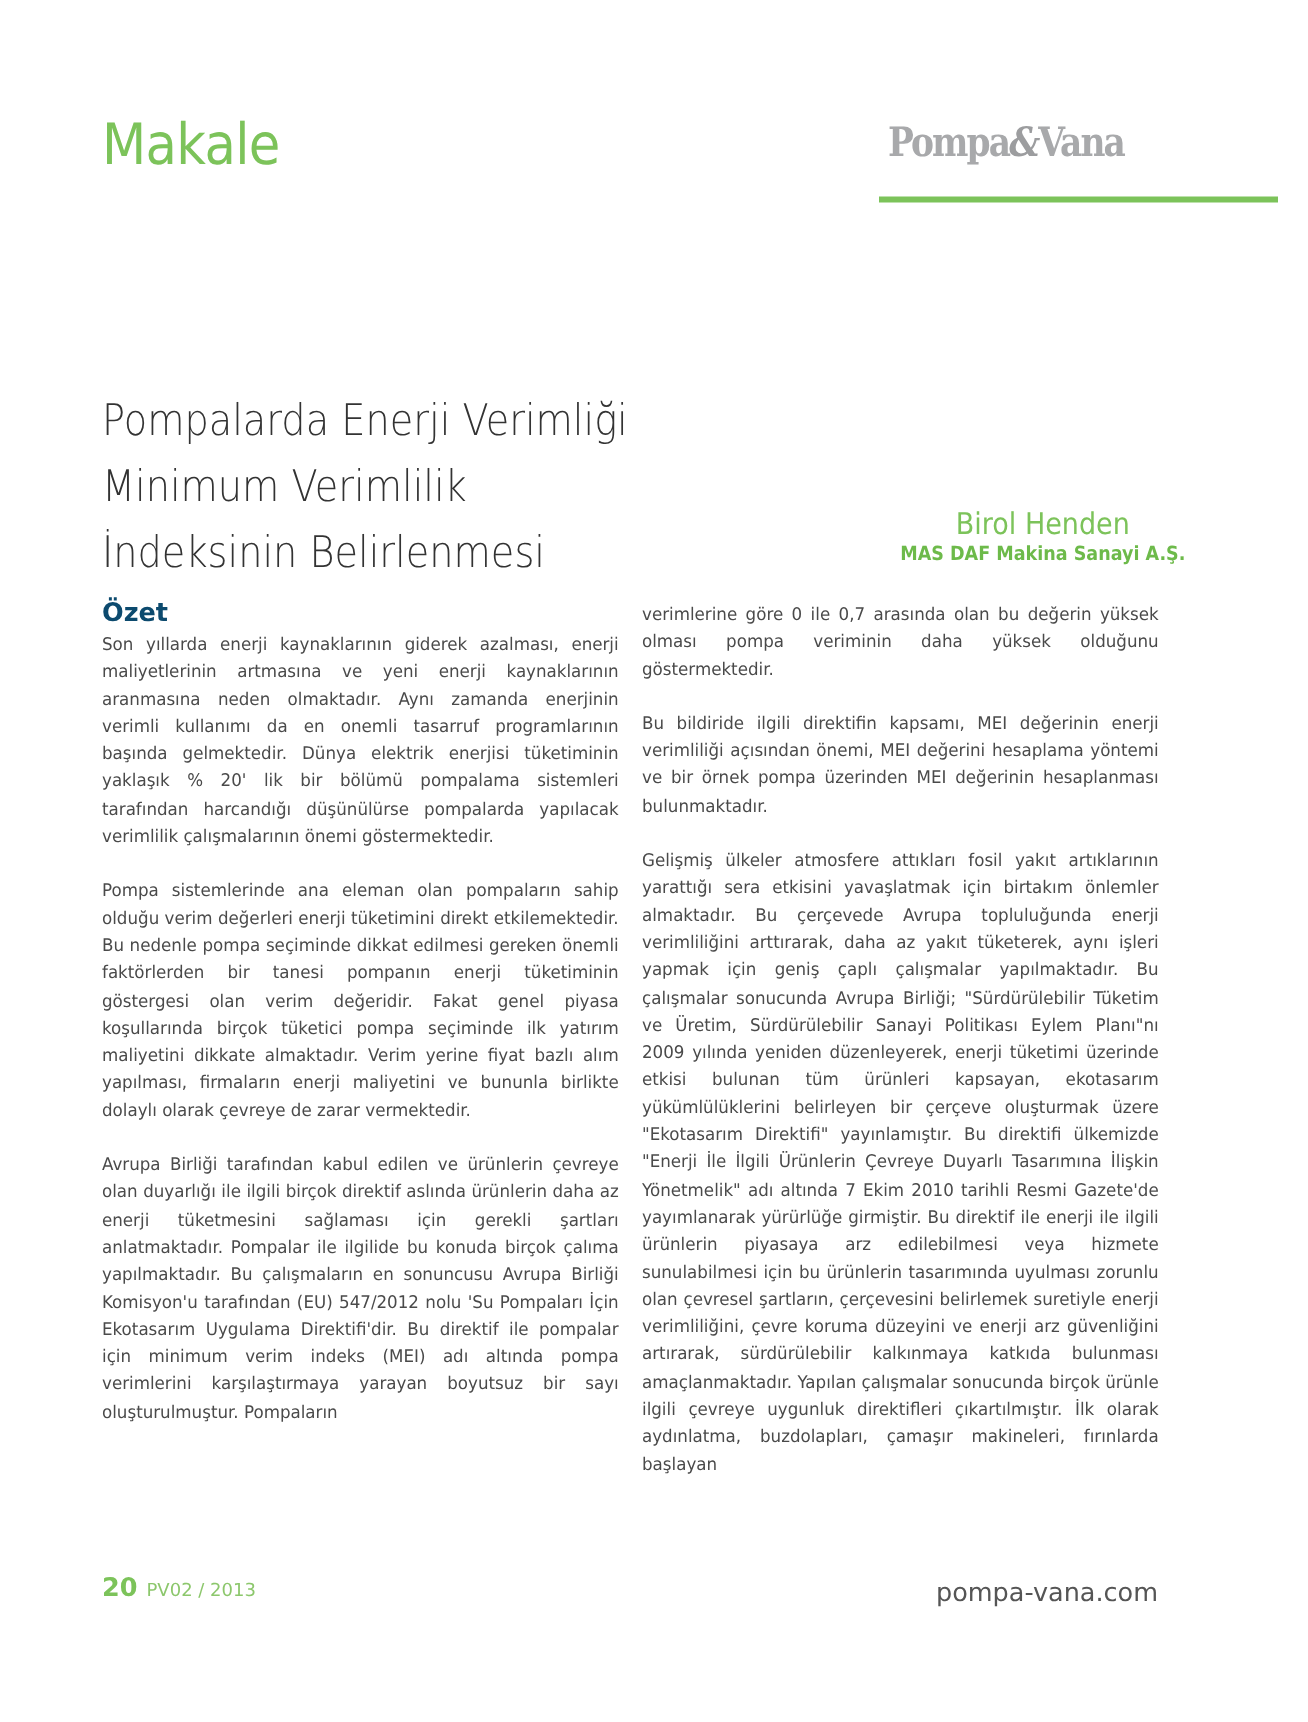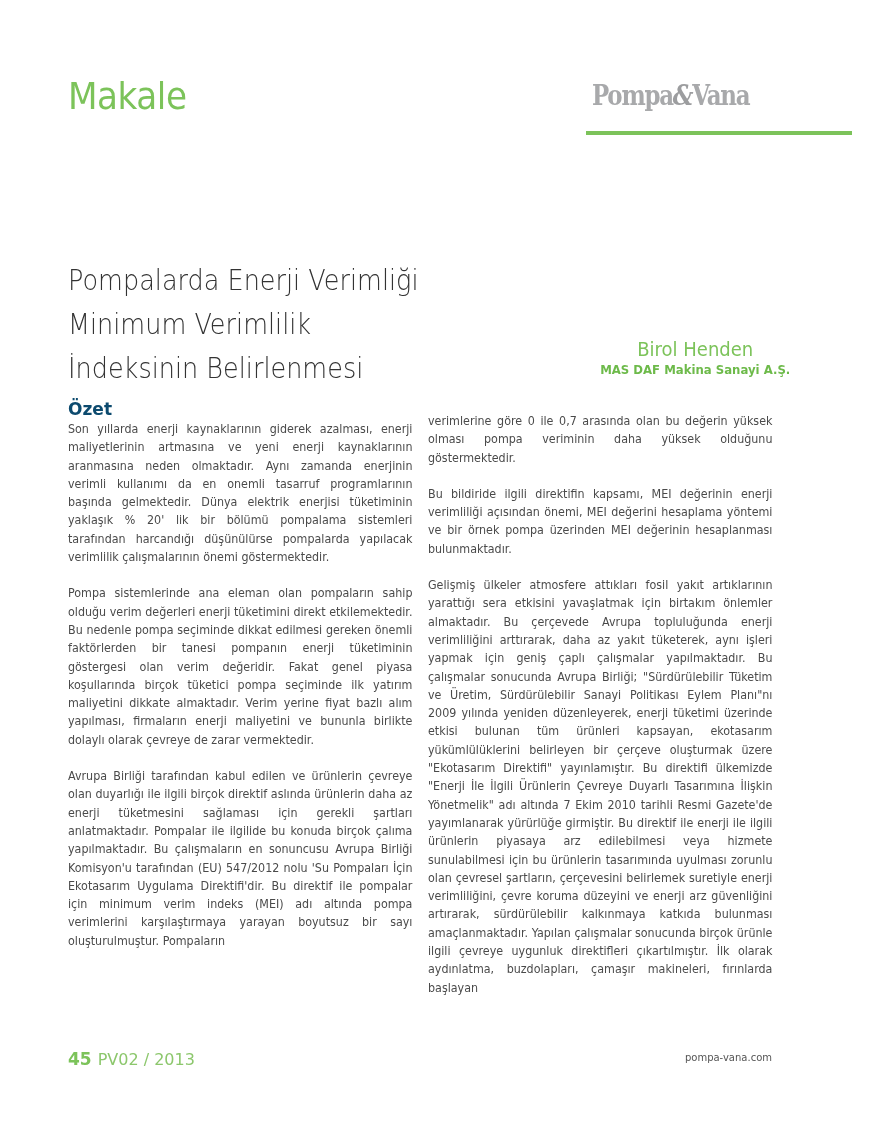--- a/index.html
+++ b/index.html
@@ -13,27 +13,27 @@
     .header-rule { position: absolute; left: 586px; top: 131px; width: 266px; height: 4px; background: #7cc35a; }
     .title { position: absolute; left: 68px; top: 258px; font-size: 29px; line-height: 44px; color: #333333;
            font-family: "DejaVu Sans", sans-serif; font-weight: 300; transform: scaleX(0.88); transform-origin: left; white-space: nowrap; }
     .title div { margin: 0; }
     .author { position: absolute; right: 82px; top: 337px; text-align: center; }
     .author-name { font-size: 20px; color: #7cc35a; line-height: 24px; transform: scaleX(0.9); transform-origin: right; }
     .author-org { font-size: 13px; font-weight: bold; color: #6dba4a; line-height: 18px; transform: scaleX(0.9); transform-origin: right; white-space: nowrap; }
     .col { position: absolute; width: 345px; font-size: 11.6px; line-height: 18.3px; color: #4a4a4a;
            text-align: justify; }
     .col-left { left: 68px; top: 398px; }
-    .col-right { left: 428px; top: 412px; }
+    .col-right { left: 428px; top: 400px; }
     .col p { margin: 0 0 18px 0; transform: scaleX(0.96); transform-origin: left; width: 104%; }
     .heading { font-size: 17px; font-weight: bold; color: #0c4a6e; line-height: 22px; margin: 0; }
     .footer-left { position: absolute; left: 68px; top: 1049px; display: flex; align-items: baseline; gap: 6px; }
     .page-num { font-size: 17px; font-weight: bold; color: #7cc35a; }
-    .issue { font-size: 16px; color: #8cc76c; }
-    .footer-right { position: absolute; right: 100px; top: 1052px; font-size: 10px; color: #555555; }
+    .issue { font-size: 12px; color: #8cc76c; }
+    .footer-right { position: absolute; right: 100px; top: 1052px; font-size: 17px; color: #555555; }
   </style>
 </head>
 <body>
 
 <div class="section-label">Makale</div>
 
 <div class="logo">
   <span>Pompa</span><span class="amp">&amp;</span><span>Vana</span>
 </div>
 <div class="header-rule"></div>
@@ -56,16 +56,16 @@
   <p>Avrupa Birliği tarafından kabul edilen ve ürünlerin çevreye olan duyarlığı ile ilgili birçok direktif aslında ürünlerin daha az enerji tüketmesini sağlaması için gerekli şartları anlatmaktadır. Pompalar ile ilgilide bu konuda birçok çalıma yapılmaktadır. Bu çalışmaların en sonuncusu Avrupa Birliği Komisyon'u tarafından (EU) 547/2012 nolu 'Su Pompaları İçin Ekotasarım Uygulama Direktifi'dir. Bu direktif ile pompalar için minimum verim indeks (MEI) adı altında pompa verimlerini karşılaştırmaya yarayan boyutsuz bir sayı oluşturulmuştur. Pompaların</p>
 </div>
 
 <div class="col col-right">
   <p>verimlerine göre 0 ile 0,7 arasında olan bu değerin yüksek olması pompa veriminin daha yüksek olduğunu göstermektedir.</p>
   <p>Bu bildiride ilgili direktifin kapsamı, MEI değerinin enerji verimliliği açısından önemi, MEI değerini hesaplama yöntemi ve bir örnek pompa üzerinden MEI değerinin hesaplanması bulunmaktadır.</p>
   <p>Gelişmiş ülkeler atmosfere attıkları fosil yakıt artıklarının yarattığı sera etkisini yavaşlatmak için birtakım önlemler almaktadır. Bu çerçevede Avrupa topluluğunda enerji verimliliğini arttırarak, daha az yakıt tüketerek, aynı işleri yapmak için geniş çaplı çalışmalar yapılmaktadır. Bu çalışmalar sonucunda Avrupa Birliği; "Sürdürülebilir Tüketim ve Üretim, Sürdürülebilir Sanayi Politikası Eylem Planı"nı 2009 yılında yeniden düzenleyerek, enerji tüketimi üzerinde etkisi bulunan tüm ürünleri kapsayan, ekotasarım yükümlülüklerini belirleyen bir çerçeve oluşturmak üzere "Ekotasarım Direktifi" yayınlamıştır. Bu direktifi ülkemizde "Enerji İle İlgili Ürünlerin Çevreye Duyarlı Tasarımına İlişkin Yönetmelik" adı altında 7 Ekim 2010 tarihli Resmi Gazete'de yayımlanarak yürürlüğe girmiştir. Bu direktif ile enerji ile ilgili ürünlerin piyasaya arz edilebilmesi veya hizmete sunulabilmesi için bu ürünlerin tasarımında uyulması zorunlu olan çevresel şartların, çerçevesini belirlemek suretiyle enerji verimliliğini, çevre koruma düzeyini ve enerji arz güvenliğini artırarak, sürdürülebilir kalkınmaya katkıda bulunması amaçlanmaktadır. Yapılan çalışmalar sonucunda birçok ürünle ilgili çevreye uygunluk direktifleri çıkartılmıştır. İlk olarak aydınlatma, buzdolapları, çamaşır makineleri, fırınlarda başlayan</p>
 </div>
 
 <div class="footer-left">
-  <span class="page-num">45</span>
+  <span class="page-num">20</span>
   <span class="issue">PV02 / 2013</span>
 </div>
 <div class="footer-right">pompa-vana.com</div>
 
 </body></html>

